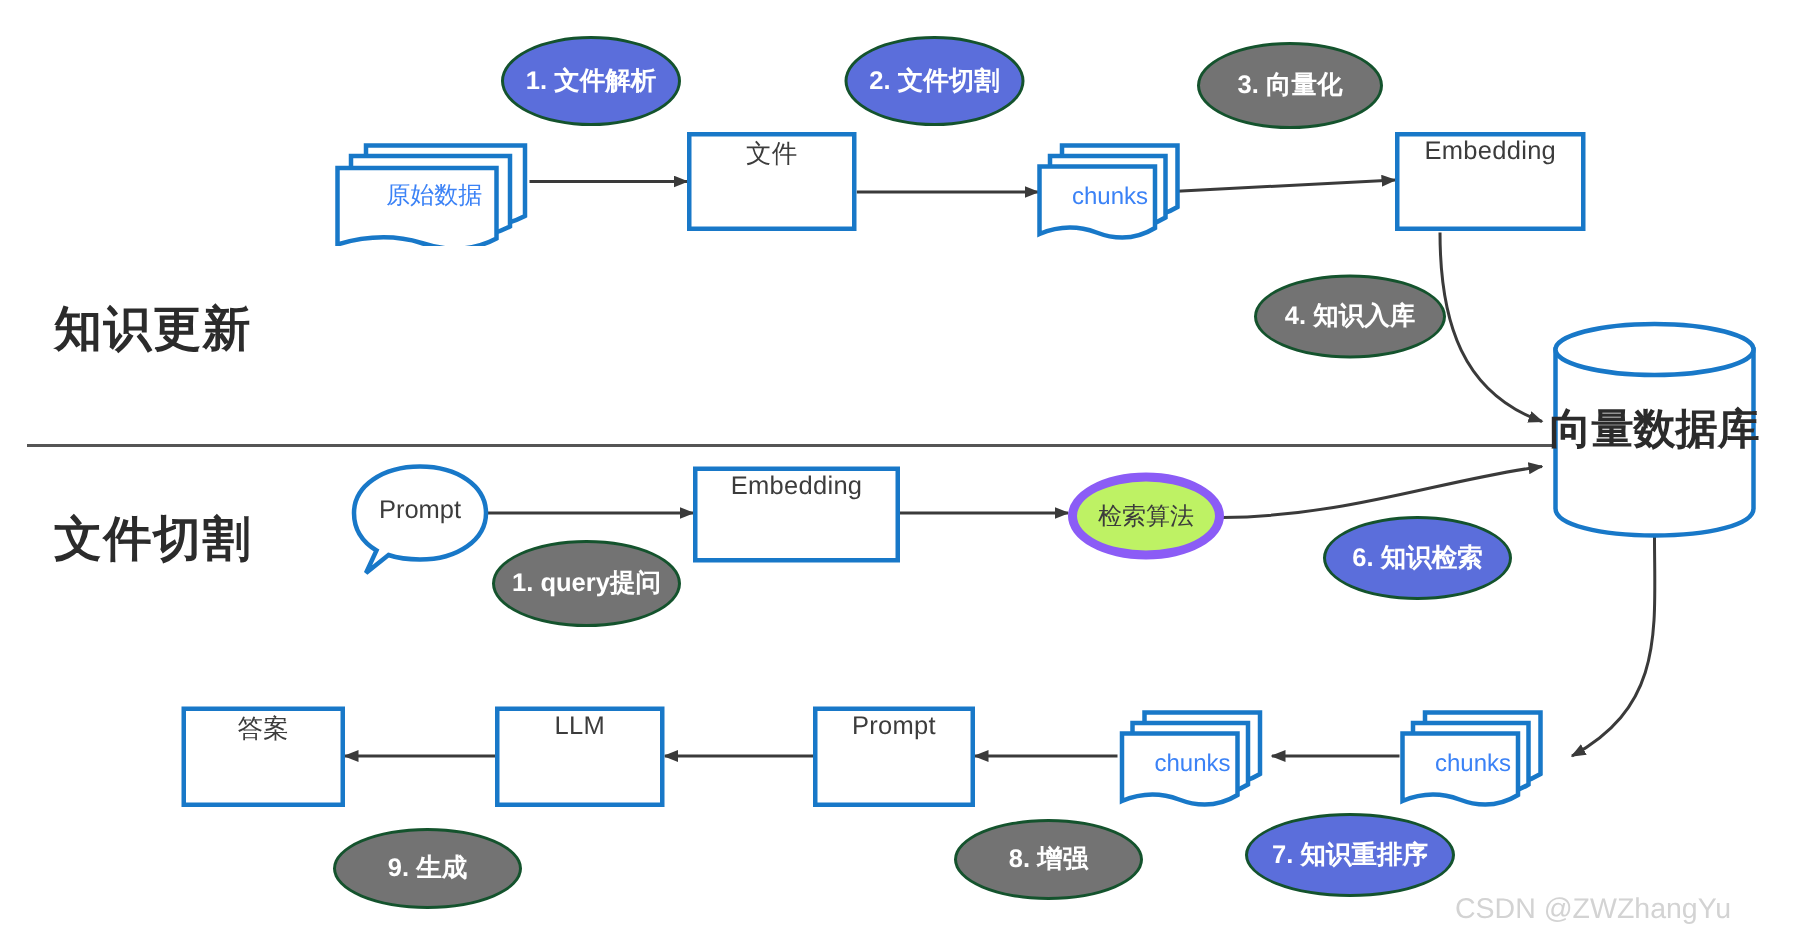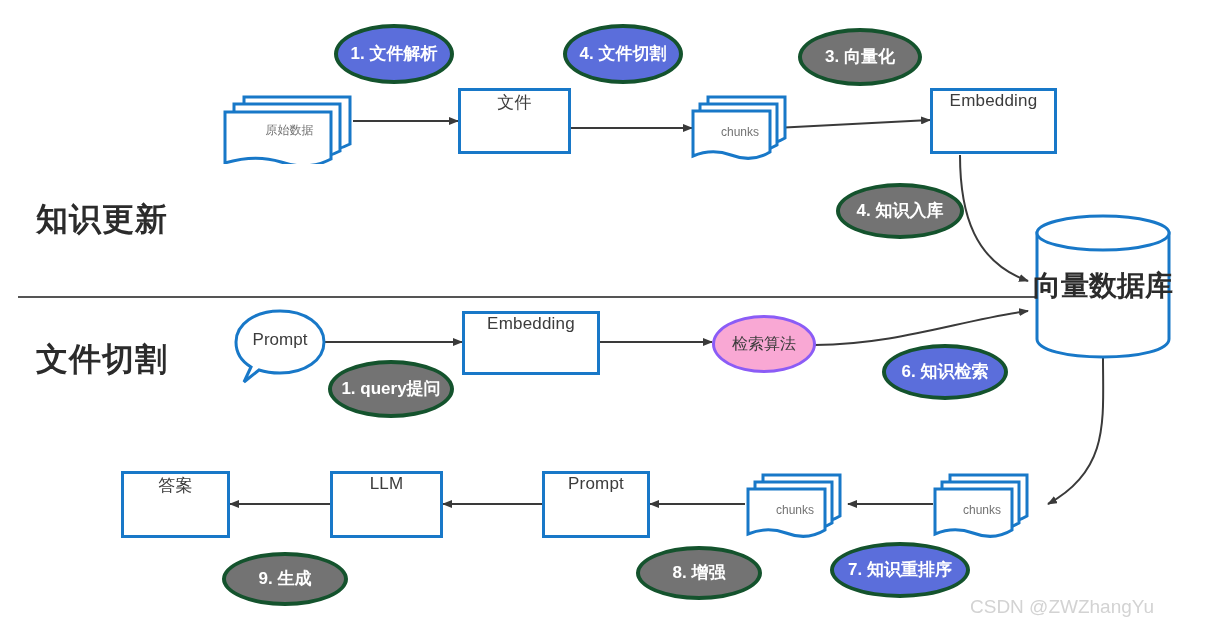--- a/index.html
+++ b/index.html
@@ -45,44 +45,44 @@
   }
   .docstack svg { display: block; }
   .docstack .doclabel {
     position: absolute;
     left: 0;
     top: 0;
     width: 100%;
     display: flex;
     align-items: center;
     justify-content: center;
-    color: #737373;
-    font-size: 12px;
+    color: #3b82f6;
+    font-size: 16px;
     pointer-events: none;
   }
   
   .bubble {
     position: absolute;
   }
   .bubble svg { display: block; }
   .bubble .bubblelabel {
     position: absolute;
     left: 0; top: 0;
     display: flex;
     align-items: center;
     justify-content: center;
     color: #3c3c3c;
     font-size: 17px;
     pointer-events: none;
   }
   
   .ellipse-node {
     position: absolute;
-    border: 3px solid #8b5cf6;
-    background: #f9a8d4;
+    border: 6px solid #8b5cf6;
+    background: #bef264;
     border-radius: 50%;
     display: flex;
     align-items: center;
     justify-content: center;
     color: #3c3c3c;
     font-size: 16px;
     box-sizing: border-box;
   }
   
   .cylinder { position: absolute; }
@@ -95,21 +95,21 @@
     justify-content: center;
     font-weight: bold;
     font-size: 28px;
     color: #2b2b2b;
     pointer-events: none;
   }
   
   .badge {
     position: absolute;
     border-radius: 50%;
-    border: 4px solid #14532d;
+    border: 2px solid #14532d;
     display: flex;
     align-items: center;
     justify-content: center;
     text-align: center;
     color: #ffffff;
     font-weight: bold;
     font-size: 17px;
     line-height: 1.15;
     box-sizing: border-box;
     padding: 0 8px;
@@ -250,21 +250,21 @@
   <div class="node rect" style="left:121px; top:471px; width:109px; height:67px;">
     <span>答案</span>
   </div>
 
   <div class="node rect" style="left:330px; top:471px; width:113px; height:67px;">
     <span>LLM</span>
   </div>
 
   <div class="badge blue" style="left:334px; top:24px; width:120px; height:60px;">1. 文件解析</div>
 
-  <div class="badge blue" style="left:563px; top:24px; width:120px; height:60px;">4. 文件切割</div>
+  <div class="badge blue" style="left:563px; top:24px; width:120px; height:60px;">2. 文件切割</div>
 
   <div class="badge green" style="left:798px; top:28px; width:124px; height:58px;">3. 向量化</div>
 
   <div class="badge green" style="left:836px; top:183px; width:128px; height:56px;">4. 知识入库</div>
 
   <div class="badge green" style="left:328px; top:360px; width:126px; height:58px;">1. query提问</div>
 
   <div class="badge blue" style="left:882px; top:344px; width:126px; height:56px;">6. 知识检索</div>
 
   <div class="badge blue" style="left:830px; top:542px; width:140px; height:56px;">7. 知识重排序</div>

